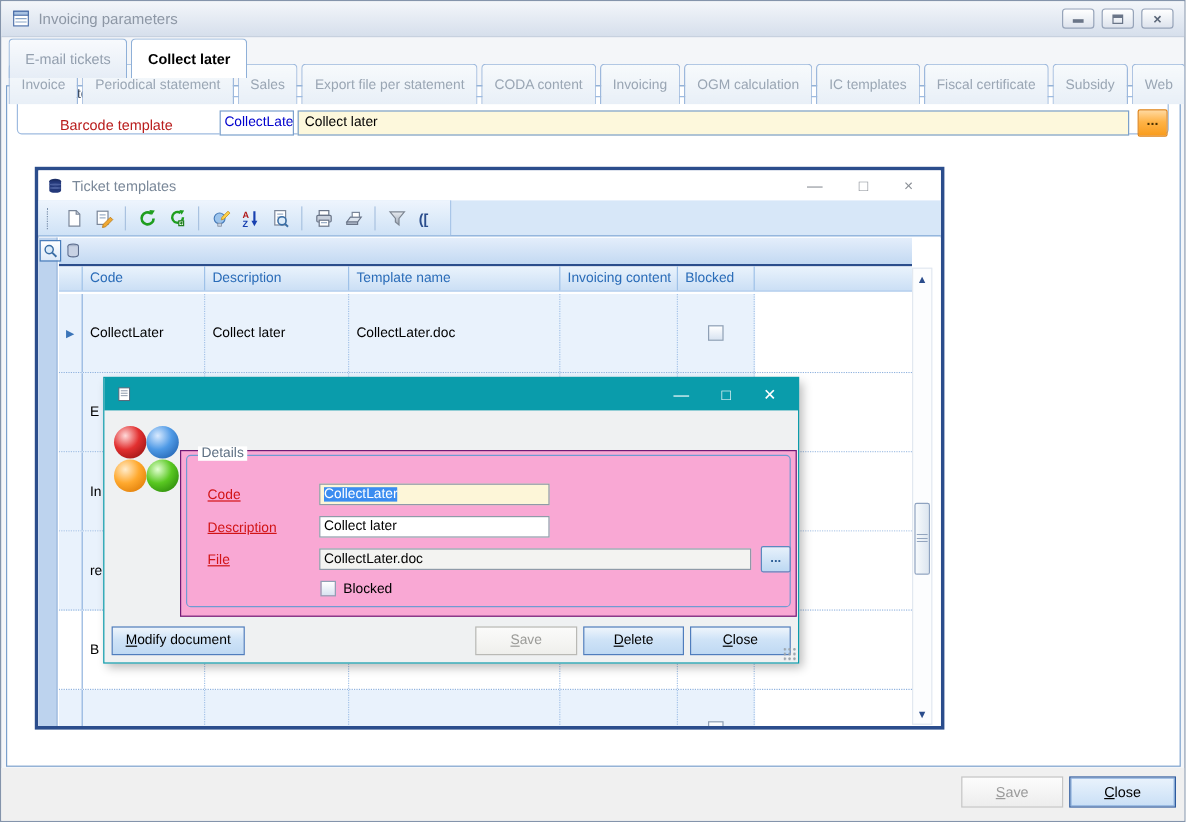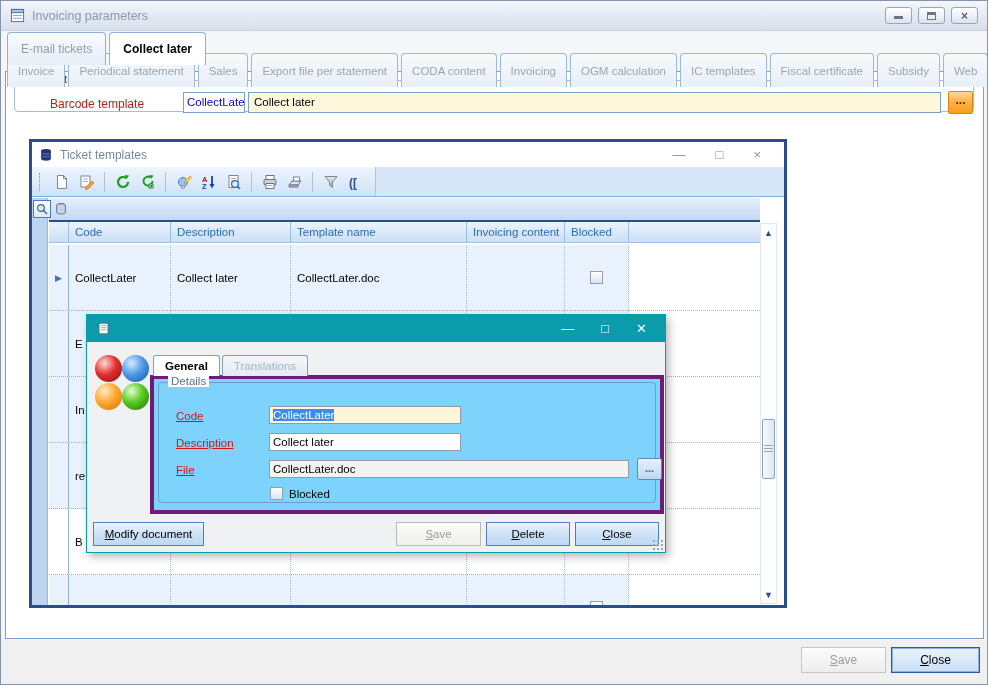--- a/index.html
+++ b/index.html
@@ -113,21 +113,21 @@
   .sph.red    { left:8px;  top:40px; background:radial-gradient(circle at 35% 30%,#ffd9d9,#e23030 45%,#8e0f0f 95%); }
   .sph.blue   { left:35px; top:40px; background:radial-gradient(circle at 35% 30%,#d9eaff,#4f9ae6 45%,#1b5aa8 95%); }
   .sph.orange { left:8px;  top:68px; background:radial-gradient(circle at 35% 30%,#ffeccc,#ffa92e 45%,#d97400 95%); }
   .sph.green  { left:35px; top:68px; background:radial-gradient(circle at 35% 30%,#e2ffd2,#59c821 45%,#237d08 95%); }
   .dlg-tabs { position:absolute; left:66px; top:40px; display:flex; z-index:2; }
   .dtab { height:21px; padding:0 11px; font-size:11.5px; display:flex; align-items:center;
     border:1px solid #7ba0cc; border-bottom:none; border-radius:3px 3px 0 0; }
   .dtab.active { background:#fff; font-weight:bold; color:#000; }
   .dtab.inactive { background:linear-gradient(#f2f6fa,#e4ebf4); color:#a7b2c0; margin-left:2px; }
   .dlg-page { position:absolute; left:63px; top:60px; width:514px; height:139px;
-    background:#7dd3fc; border:4px solid #701a75; }
+    background:#f9a8d4; border:1px solid #701a75; }
   .details { position:absolute; left:4px; top:3px; right:4px; bottom:7px;
     border:1px solid #6f9bd2; border-radius:4px; }
   .details-label { position:absolute; top:-8px; left:9px; background:#fff; padding:0 3px;
     font-size:11.5px; color:#5f7184; }
   .fl { position:absolute; left:17px; font-size:11.5px; color:#d21417; text-decoration:underline; }
   .fl.code { top:27px; } .fl.desc { top:54px; } .fl.file { top:81px; }
   .fi { position:absolute; left:110px; height:18px; font-size:11.5px; line-height:16px;
     padding:0 3px; border:1px solid #8f9aa8; white-space:nowrap; overflow:hidden; }
   .fi.code { top:23px; width:192px; background:#fdf6d8; }
   .fi.code .selhl { background:#3b8cf0; color:#fff; }
@@ -434,24 +434,20 @@
         <span>□</span>
         <span>✕</span>
       </div>
     </div>
 
     <div class="sph red"></div>
     <div class="sph blue"></div>
     <div class="sph orange"></div>
     <div class="sph green"></div>
 
-    <div class="dlg-tabs">
-      <div class="dtab active">General</div>
-      <div class="dtab inactive">Translations</div>
-    </div>
 
     <div class="dlg-page">
       <div class="details">
         <span class="details-label">Details</span>
 
         <span class="fl code">Code</span>
         <div class="fi code"><span class="selhl">CollectLater</span></div>
 
         <span class="fl desc">Description</span>
         <div class="fi desc">Collect later</div>

